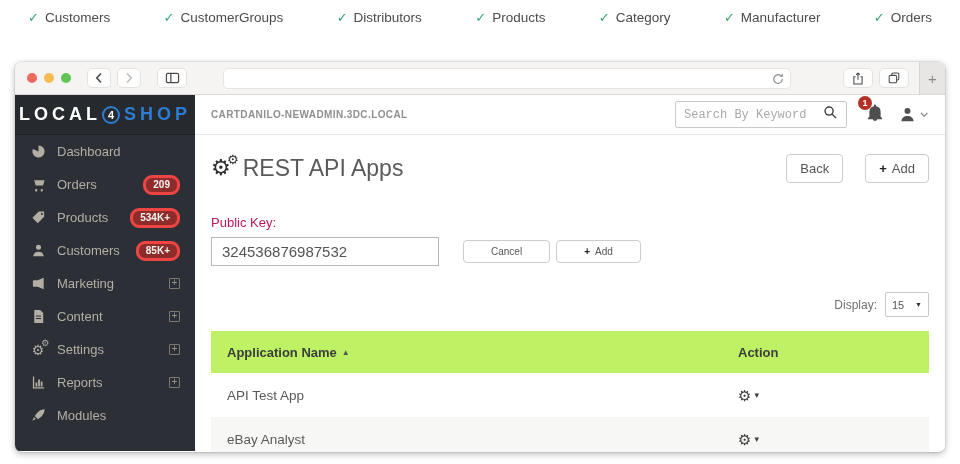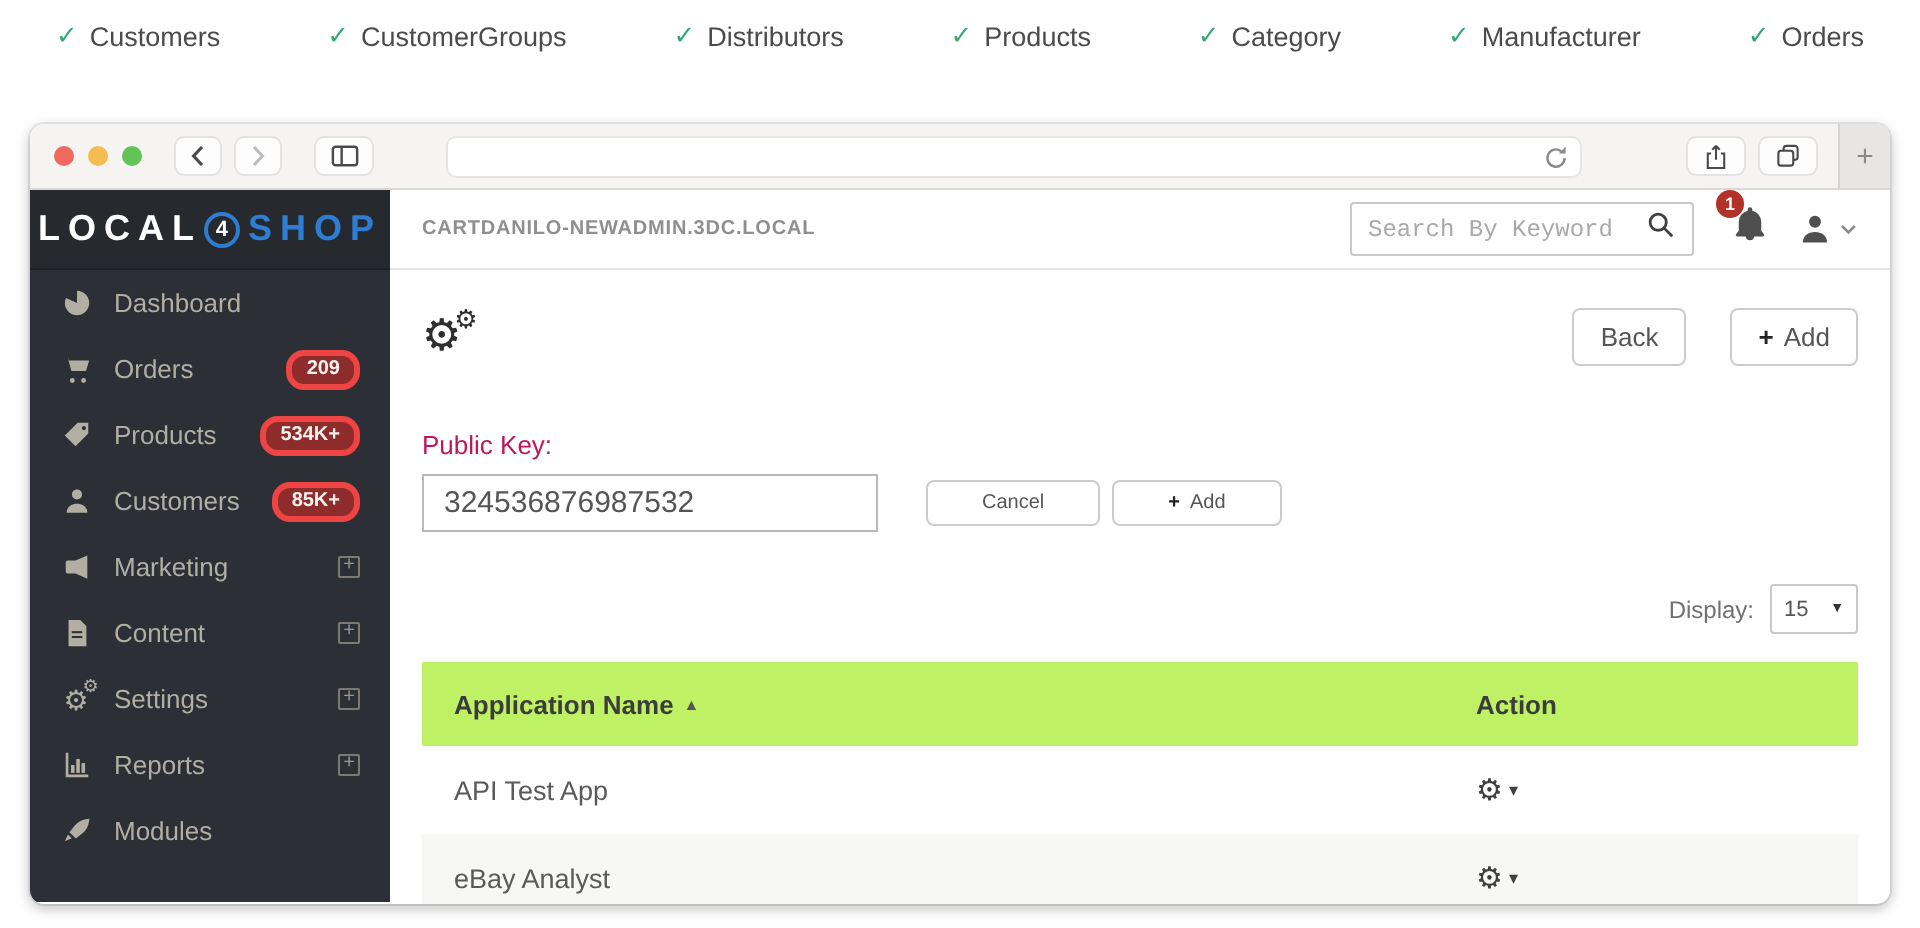--- a/index.html
+++ b/index.html
@@ -334,20 +334,21 @@
           </div>
         </div>
       </div>
 
       <div class="main">
 
         <div class="page-header">
           <span class="cogs title-cogs">
             <span class="cog-big">⚙</span><span class="cog-small">⚙</span>
           </span>
+          <span class="page-title">REST API Apps</span>
           <div class="header-buttons">
             <button class="btn">
               <span>Back</span>
             </button>
             <button class="btn">
               <span class="plus">+</span>
               <span>Add</span>
             </button>
           </div>
         </div>

